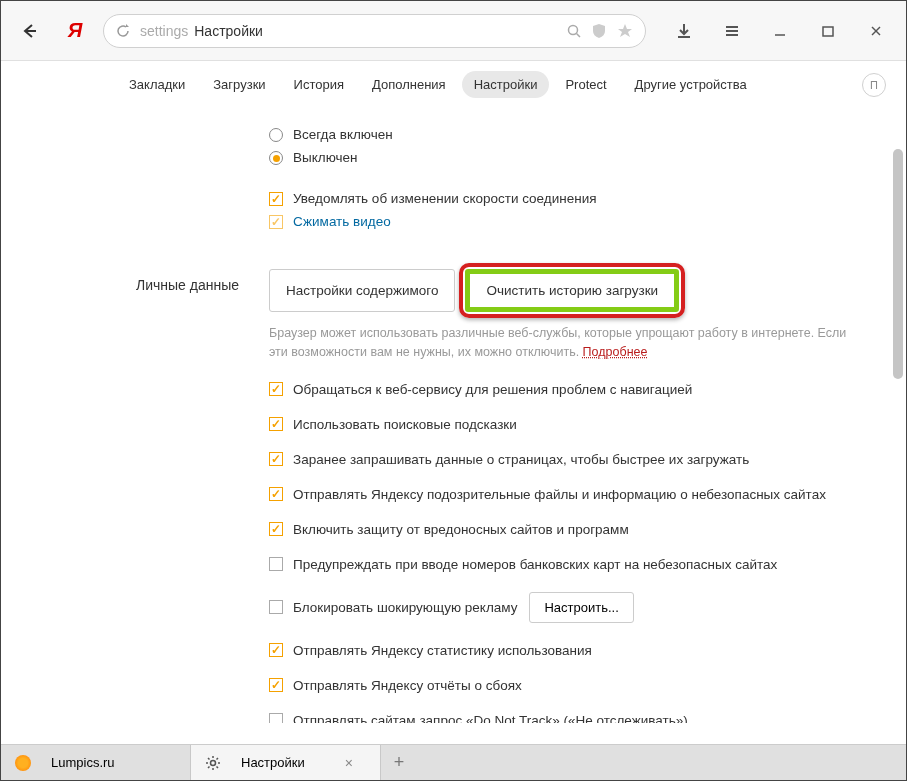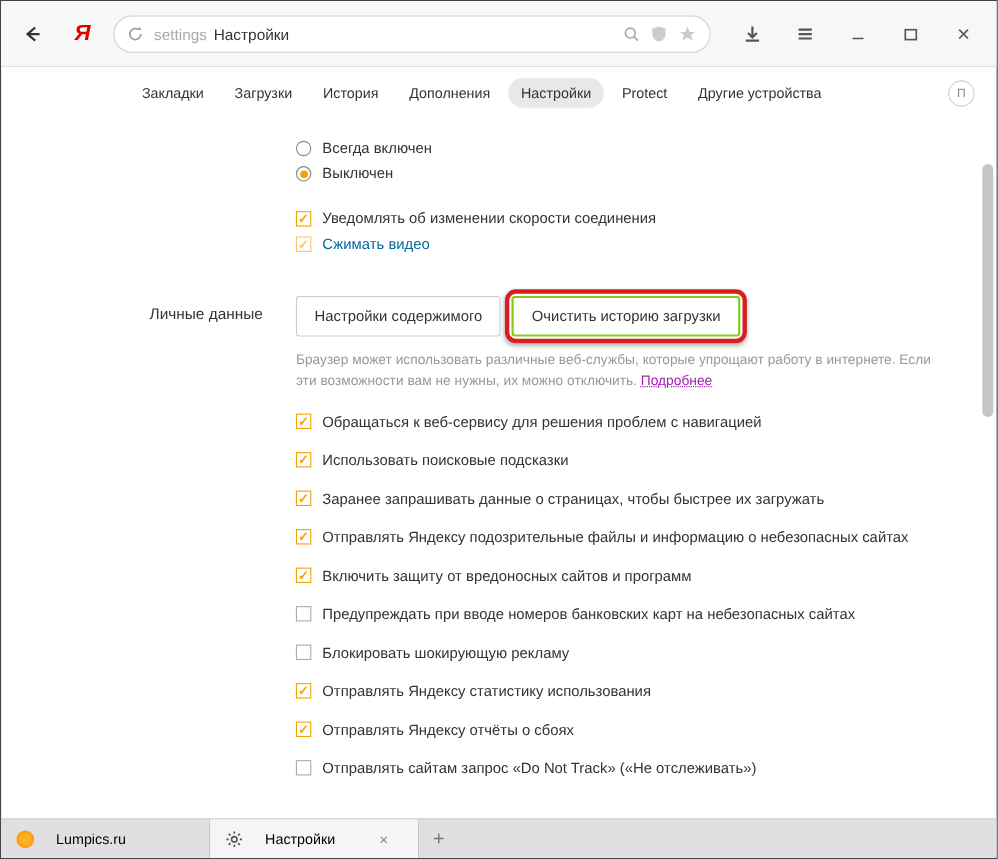--- a/index.html
+++ b/index.html
@@ -32,24 +32,24 @@
 .check { width: 14px; height: 14px; border: 1px solid #aaa; margin-right: 10px; display: inline-flex; align-items: center; justify-content: center; background: #fff; }
 .check.checked { border-color: #f5a100; }
 .check.checked::after { content: '✓'; color: #f5a100; font-size: 12px; font-weight: bold; line-height: 1; }
 .check.disabled { opacity: 0.6; }
 
 .section { display: flex; margin-top: 40px; }
 .section-label { width: 238px; text-align: right; padding-right: 30px; font-size: 14px; color: #333; padding-top: 8px; }
 .section-body { flex: 1; }
 .btn-row { display: flex; gap: 10px; margin-bottom: 12px; }
 .settings-btn { padding: 9px 16px; font-size: 13.5px; background: #fff; border: 1px solid #ccc; border-radius: 3px; cursor: pointer; color: #333; }
-.highlight-btn { position: relative; padding: 9px 16px; font-size: 13.5px; background: #fff; border: 2px solid #84cc16; border-radius: 3px; cursor: pointer; color: #333; }
+.highlight-btn { position: relative; padding: 9px 16px; font-size: 13.5px; background: #fff; border: 5px solid #84cc16; border-radius: 3px; cursor: pointer; color: #333; }
 .highlight-ring { position: absolute; left: -6px; top: -6px; right: -6px; bottom: -6px; border: 4px solid #d52020; border-radius: 10px; pointer-events: none; box-shadow: 0 2px 4px rgba(0,0,0,0.3); }
 .desc-text { font-size: 12.5px; color: #999; line-height: 1.5; max-width: 590px; margin-bottom: 14px; }
-.desc-link { color: #a21caf; text-decoration: underline dotted; cursor: pointer; }
+.desc-link { color: #b91c1c; text-decoration: underline dotted; cursor: pointer; }
 
 .opt-row2 { display: flex; align-items: center; margin: 20px 0; font-size: 13.5px; color: #333; }
 .inline-btn { margin-left: 12px; padding: 7px 14px; font-size: 13px; background: #fff; border: 1px solid #ccc; border-radius: 3px; cursor: pointer; }
 
 .scrollbar-track { position: absolute; right: 2px; top: 0; width: 14px; height: 100%; }
 .scrollbar-thumb { position: absolute; right: 1px; top: 40px; width: 10px; height: 230px; background: #c5c5c5; border-radius: 5px; }
 
 .tabstrip { position: absolute; bottom: 0; left: 0; right: 0; height: 36px; background: #e0e0e0; display: flex; align-items: center; border-top: 1px solid #ccc; }
 .tab { height: 36px; display: flex; align-items: center; padding: 0 14px; font-size: 13px; gap: 20px; border-right: 1px solid #c8c8c8; cursor: pointer; }
 .tab.active { background: #f5f5f5; }
@@ -195,20 +195,21 @@
               <span class="check checked"></span>
               <span>Включить защиту от вредоносных сайтов и программ</span>
             </div>
             <div class="opt-row2">
               <span class="check"></span>
               <span>Предупреждать при вводе номеров банковских карт на небезопасных сайтах</span>
             </div>
             <div class="opt-row2">
               <span class="check"></span>
               <span>Блокировать шокирующую рекламу</span>
+              <button class="inline-btn">Настроить...</button>
             </div>
             <div class="opt-row2">
               <span class="check checked"></span>
               <span>Отправлять Яндексу статистику использования</span>
             </div>
             <div class="opt-row2">
               <span class="check checked"></span>
               <span>Отправлять Яндексу отчёты о сбоях</span>
             </div>
             <div class="opt-row2">

